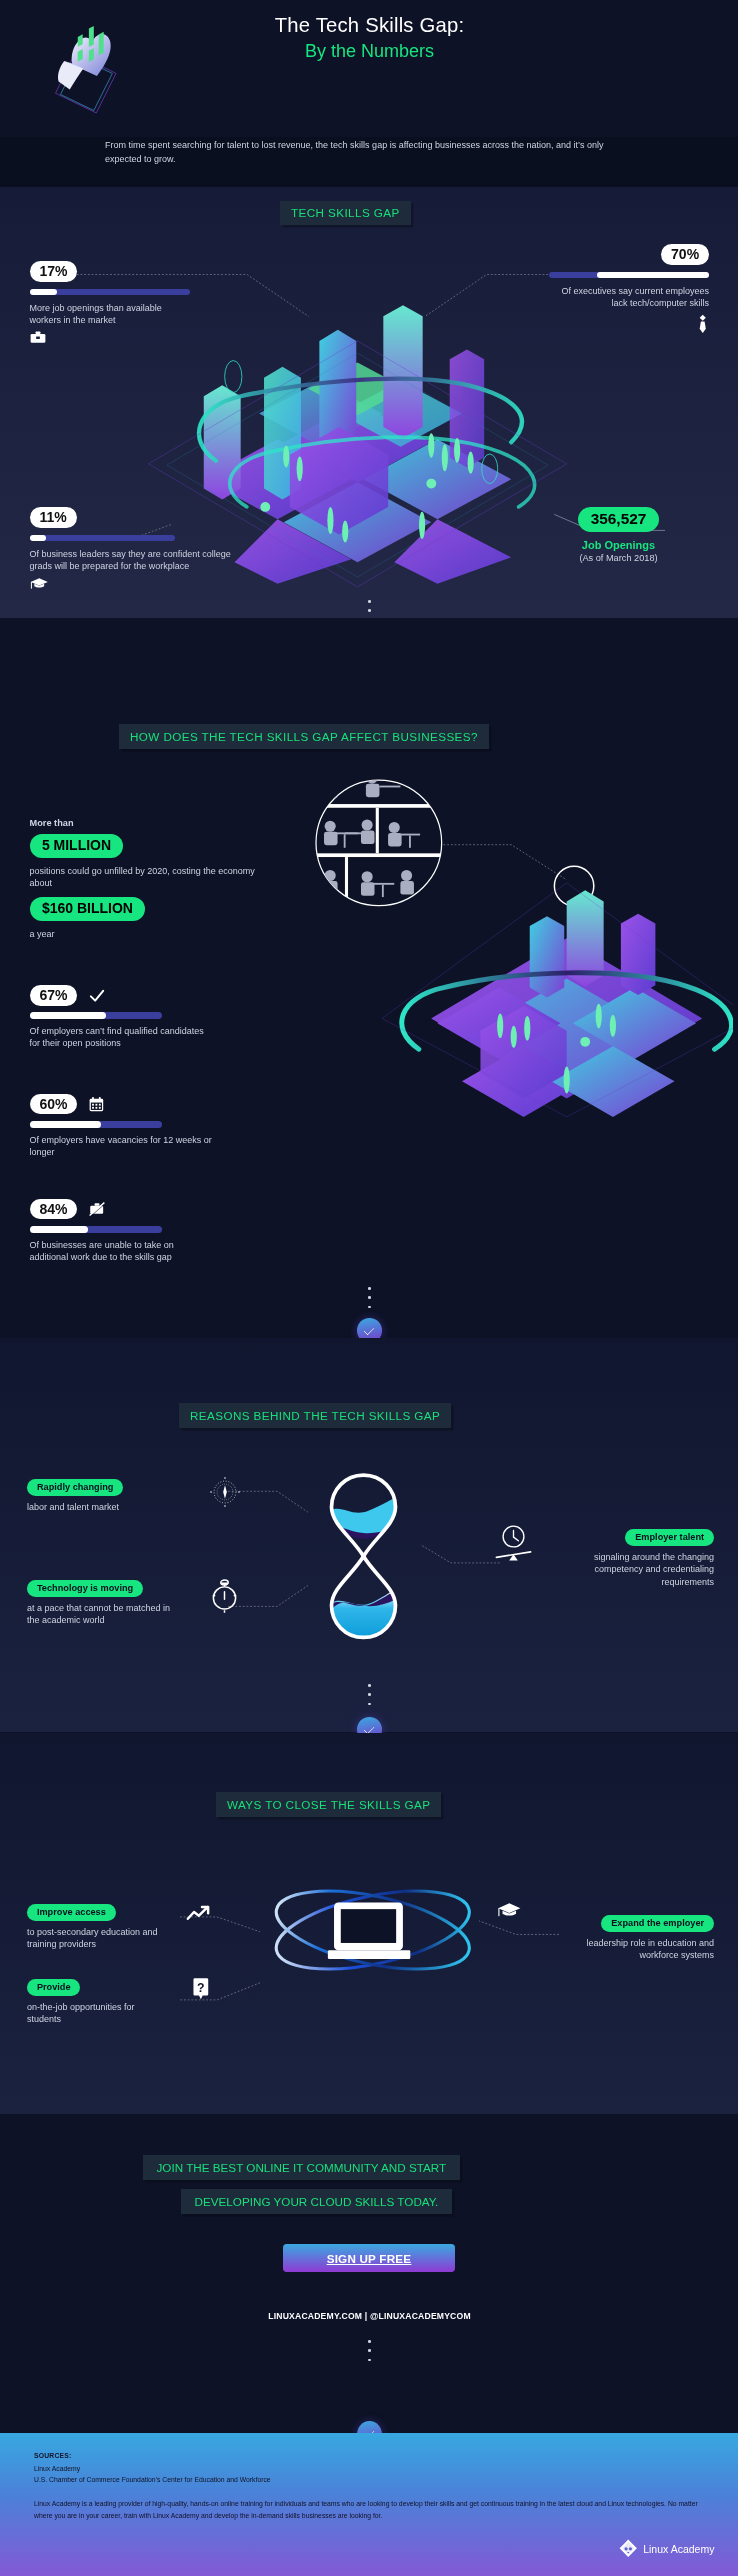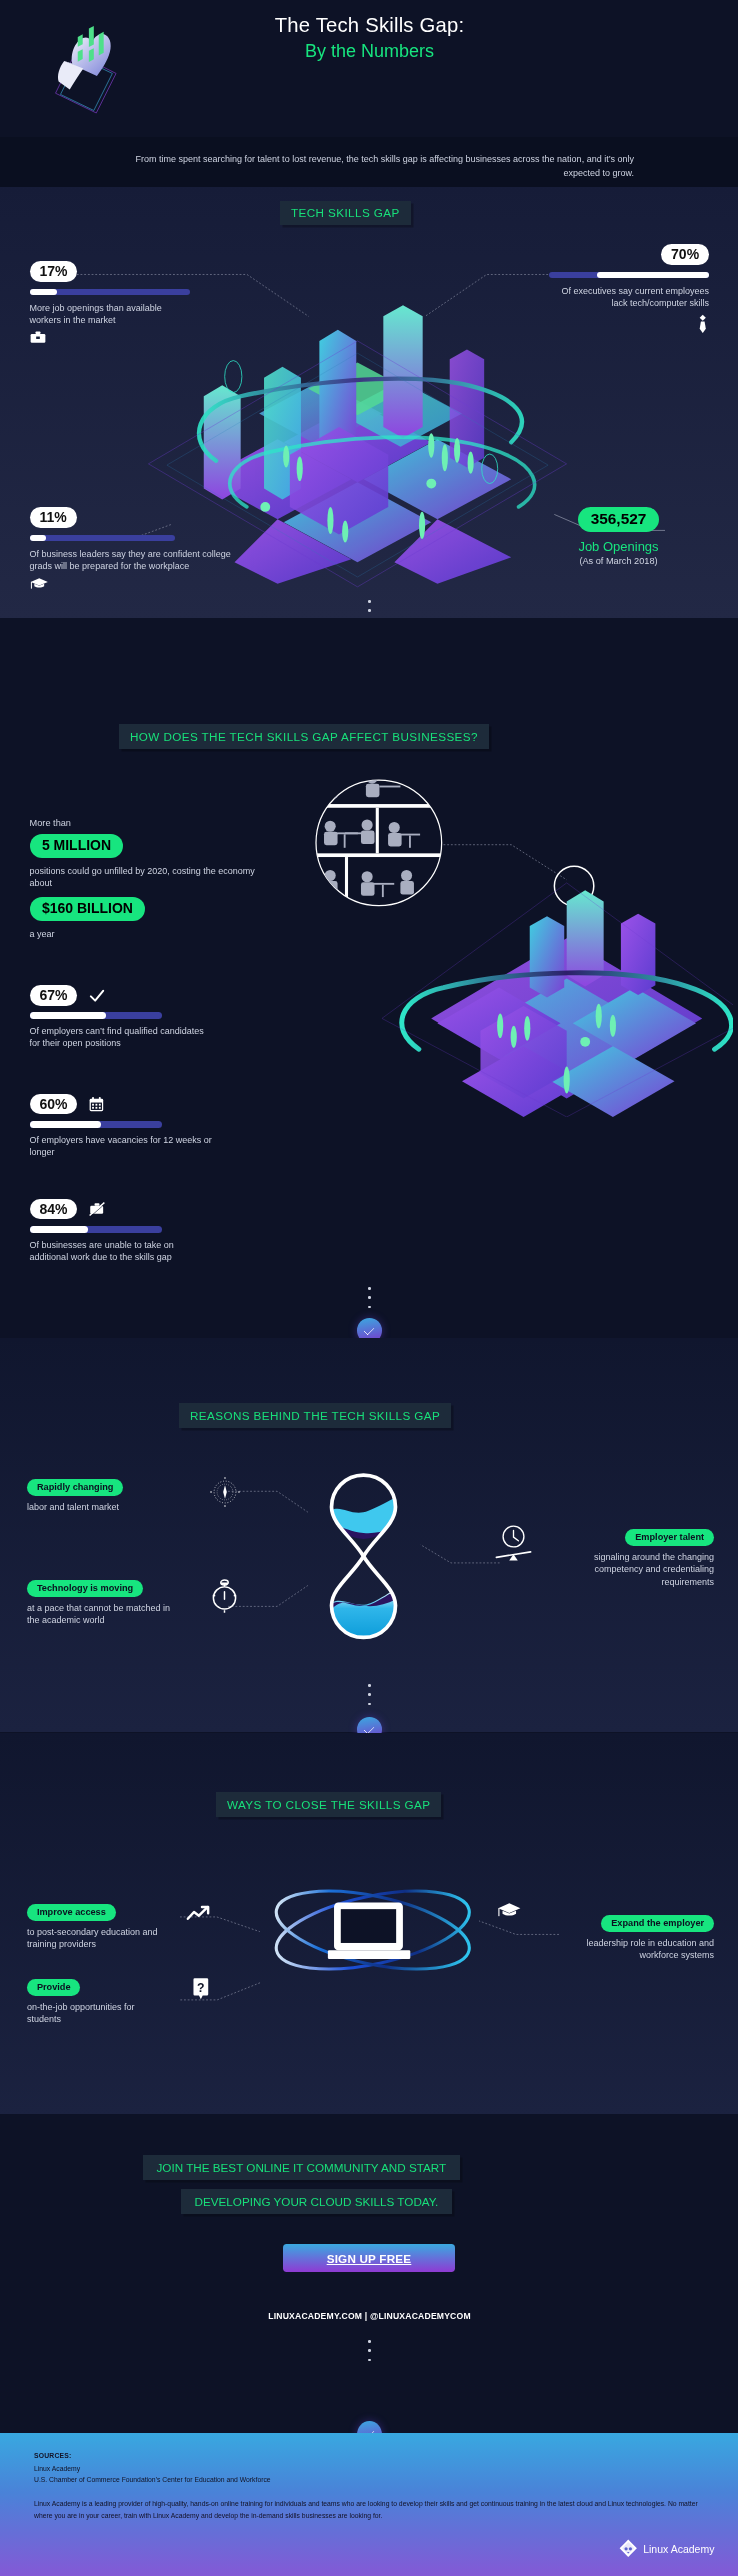--- a/index.html
+++ b/index.html
@@ -98,21 +98,21 @@
   }
   .footer .src-h { position:absolute; left:34px; top:18.5px; font-size:6.8px; font-weight:bold; letter-spacing:0.2px;}
   .footer .src1 { position:absolute; left:34px; top:32px; font-size:6.8px; }
   .footer .src2 { position:absolute; left:34px; top:43px; font-size:6.8px; }
   .footer .blurb { position:absolute; left:34px; top:65px; width:671px; font-size:6.8px; line-height:1.7; }
   .footer .logo { position:absolute; right:24.6px; bottom:17px; display:flex; align-items:center; gap:6.2px; color:#fff; font-size:10.5px; }
 
   .title-main { position:absolute; left:0; top:13.5px; width:739px; text-align:center; font-size:20.3px; font-weight:300; color:#fff; letter-spacing:0.2px;}
   .title-sub { position:absolute; left:0; top:41px; width:739px; text-align:center; font-size:18px; font-weight:300; color:#17e57f;}
   .subbar { position:absolute; left:0; top:137px; width:739px; height:50px; background:#0a0f20; }
-  .subbar p { position:absolute; left:105px; top:16px; width:529px; text-align:right; font-size:9px; line-height:1.55; color:#cfd4e2; font-weight:300;}
+  .subbar p { position:absolute; left:105px; top:2px; width:529px; text-align:left; font-size:9px; line-height:1.55; color:#cfd4e2; font-weight:300;}
 </style>
 </head>
 <body>
 
 <div class="sec band-a" style="top:0;height:187px;">
   <div style="position:absolute;left:37px;top:18.5px;width:105px;height:99px;">
     <svg width="105" height="99" viewBox="0 0 170 160">
       <defs>
         <linearGradient id="cg" x1="0" y1="0" x2="1" y2="1">
           <stop offset="0" stop-color="#ffffff"></stop>
@@ -269,21 +269,21 @@
       <svg width="18.5" height="13.5" viewBox="0 0 30 22" fill="#fff">
         <polygon points="15,2 29,8 15,14 1,8"></polygon>
         <path d="M7 11 l8 3.4 l8-3.4 v4 c-4 3-12 3-16 0z"></path>
         <rect x="1.4" y="8" width="1.6" height="11"></rect>
       </svg>
     </span>
   </div>
 
   <div style="position:absolute;left:529px;top:320px;width:179px;text-align:center;">
     <span class="gnum">356,527</span>
-    <div style="color:#17e57f;font-size:13px;margin-top:7.4px;font-weight:400;">Job Openings</div>
+    <div style="color:#17e57f;font-size:11px;margin-top:7.4px;font-weight:700;">Job Openings</div>
     <div style="color:#cfd4e2;font-size:9.2px;margin-top:1.2px;font-weight:300;">(As of March 2018)</div>
   </div>
 </div>
 
 <div class="divider" style="top:600px;">
   <div class="dots">
       <i></i>
       <i></i>
       <i></i>
     </div>
@@ -377,21 +377,21 @@
             <ellipse cx="375" cy="262" rx="5" ry="18"></ellipse>
           <ellipse cx="300" cy="350" rx="5" ry="22"></ellipse>
           <circle cx="330" cy="288" r="8"></circle>
         </g>
         <polygon points="300,30 600,250 300,410 0,250" fill="none" stroke="#6c3bd0" stroke-width="1" opacity=".45"></polygon>
       </g>
     </svg>
   </div>
 
   <div style="position:absolute;left:29.6px;top:200px;width:246px;">
-    <div style="font-size:9.2px;font-weight:400;color:#cfd4e2;">More than</div>
+    <div style="font-size:9.2px;font-weight:700;color:#cfd4e2;">More than</div>
     <div style="margin-top:6.2px;"><span class="gbig">5 MILLION</span></div>
     <p class="body-txt" style="margin-top:7.4px;">positions could go unfilled by 2020, costing the economy about</p>
     <div style="margin-top:7.4px;"><span class="gbig">$160 BILLION</span></div>
     <p class="body-txt" style="margin-top:7.4px;">a year</p>
   </div>
 
   <div class="stat" style="left:29.6px;top:366px;width:185px;">
     <span class="pill">67%</span>
     <span class="ico" style="display:inline-block;margin-left:8.6px;vertical-align:-2.5px;">
       <svg width="16" height="13.5" viewBox="0 0 26 22" fill="none" stroke="#fff" stroke-width="3.2" stroke-linecap="round" stroke-linejoin="round">

